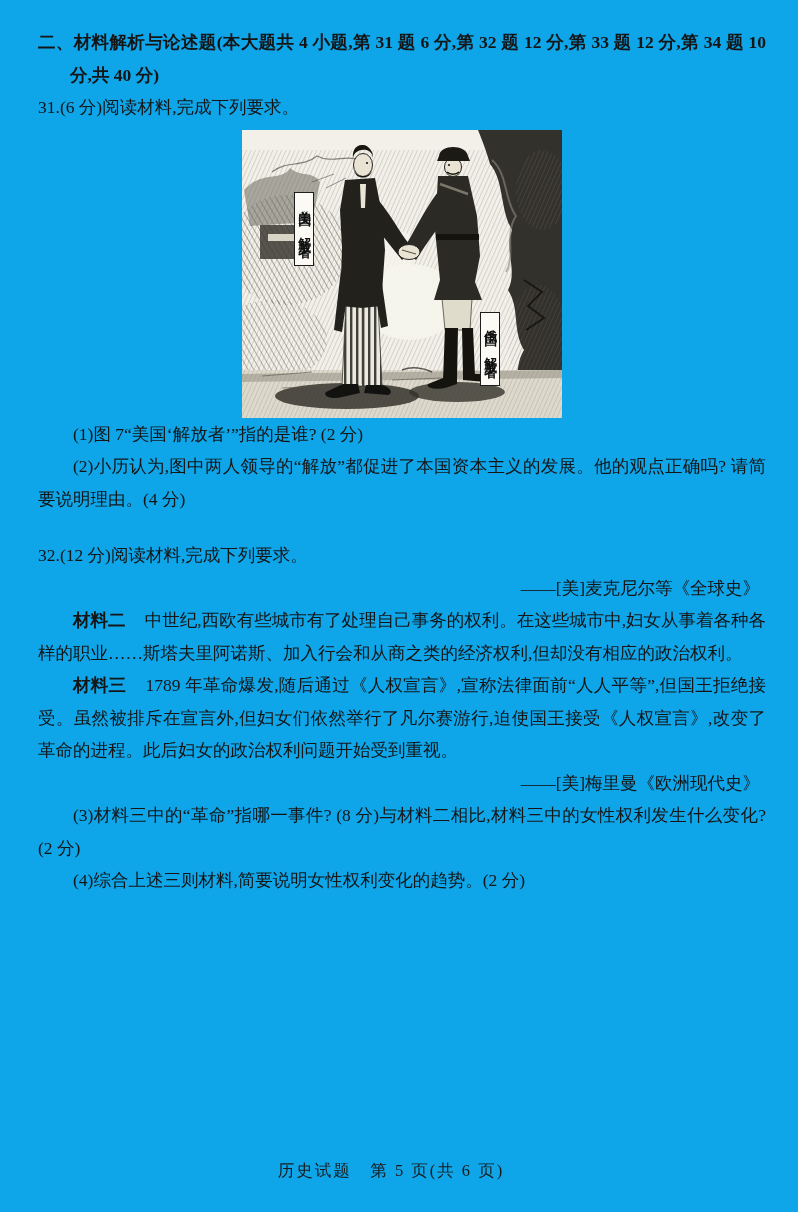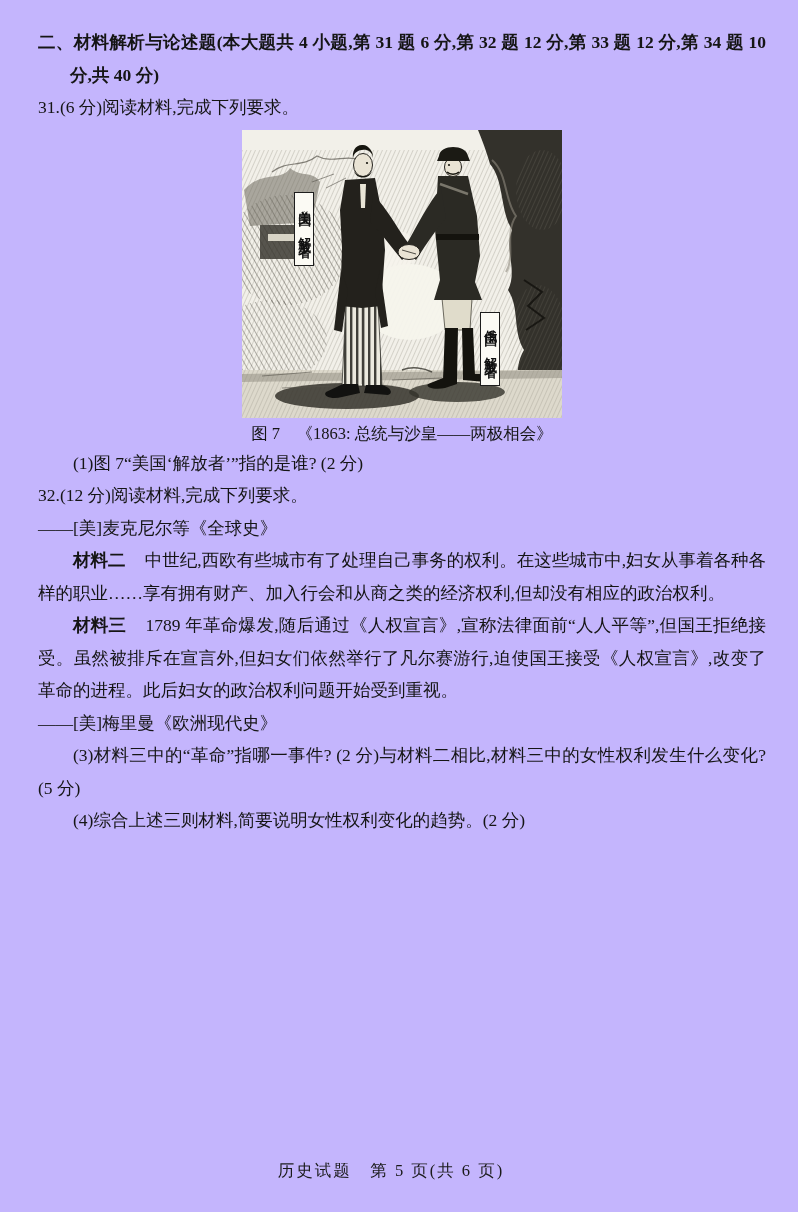--- a/index.html
+++ b/index.html
@@ -1,43 +1,44 @@
 <!DOCTYPE html>
 <html><head>
 <meta charset="utf-8">
 <style>
   * { margin: 0; padding: 0; box-sizing: border-box; }
   html, body { background: #e9e9e9; }
   .page {
     position: relative;
     width: 798px;
     height: 1212px;
-    background: #c4b5fd;
+    background: #0ea5e9;
     font-family: "Liberation Serif", "DejaVu Serif", serif;
     color: #151515;
     overflow: hidden;
     margin: 0 auto;
   }
   .content { padding: 26px 32px 0 38px; }
   .para {
     font-size: 17.5px;
     line-height: 32.5px;
     text-align: justify;
   }
   .sec-header {
     font-weight: bold;
     padding-left: 32px;
     text-indent: -32px;
   }
   .indent2 { text-indent: 2em; }
   .source {
+    text-align: right;
     padding-right: 6px;
   }
   .mat-label { font-weight: bold; margin-right: 1.1em; }
-  .gap-lg { }
+  .gap-lg { margin-top: 24px; }
   .gap-sm { margin-top: 0; }
 
   
   .figure-wrap {
     width: 320px;
     margin: 6px auto 0 auto;
     position: relative;
   }
   .cartoon-box {
     position: relative;
@@ -173,33 +174,33 @@
           <ellipse cx="167" cy="122" rx="11" ry="7.5" fill="#e9e3d4" stroke="#26241f" stroke-width="1"></ellipse>
           <path d="M160,120 L174,124" stroke="#26241f" stroke-width="0.8"></path>
 
           <path d="M20,246 L70,242 M150,250 L200,248 M40,258 L90,256" stroke="#55524a" stroke-width="1" opacity="0.6"></path>
           <path d="M160,240 C170,236 182,238 190,242" stroke="#35332c" stroke-width="1.4" fill="none" opacity="0.8"></path>
         </svg>
 
         <div class="fig-label fig-label-us">美国“解放者”</div>
         <div class="fig-label fig-label-ru">俄国“解放者”</div>
       </div>
-      <div class="fig-caption">图 7　《1863: 总统与沙皇——两极相会》</div>
     </div>
 
     <p class="para indent2 gap-sm">(1)图 7“美国‘解放者’”指的是谁? (2 分)</p>
+    <p class="para indent2">(2)小历认为,图中两人领导的“解放”都促进了本国资本主义的发展。他的观点正确吗? 请简要说明理由。(4 分)</p>
 
     <p class="para gap-lg">32.(12 分)阅读材料,完成下列要求。</p>
 
     <p class="para source">——[美]麦克尼尔等《全球史》</p>
 
-    <p class="para indent2"><span class="mat-label">材料二</span><span>中世纪,西欧有些城市有了处理自己事务的权利。在这些城市中,妇女从事着各种各样的职业……享有拥有财产、加入行会和从商之类的经济权利,但却没有相应的政治权利。</span></p>
+    <p class="para indent2"><span class="mat-label">材料二</span><span>中世纪,西欧有些城市有了处理自己事务的权利。在这些城市中,妇女从事着各种各样的职业……斯塔夫里阿诺斯、加入行会和从商之类的经济权利,但却没有相应的政治权利。</span></p>
 
     <p class="para indent2"><span class="mat-label">材料三</span><span>1789 年革命爆发,随后通过《人权宣言》,宣称法律面前“人人平等”,但国王拒绝接受。虽然被排斥在宣言外,但妇女们依然举行了凡尔赛游行,迫使国王接受《人权宣言》,改变了革命的进程。此后妇女的政治权利问题开始受到重视。</span></p>
     <p class="para source">——[美]梅里曼《欧洲现代史》</p>
 
-    <p class="para indent2">(3)材料三中的“革命”指哪一事件? (2 分)与材料二相比,材料三中的女性权利发生什么变化? (5 分)</p>
+    <p class="para indent2">(3)材料三中的“革命”指哪一事件? (8 分)与材料二相比,材料三中的女性权利发生什么变化? (2 分)</p>
     <p class="para indent2">(4)综合上述三则材料,简要说明女性权利变化的趋势。(2 分)</p>
 
   </div>
 
   <div class="footer">历史试题　第 5 页(共 6 页)</div>
 </div>
 
 </body></html>

